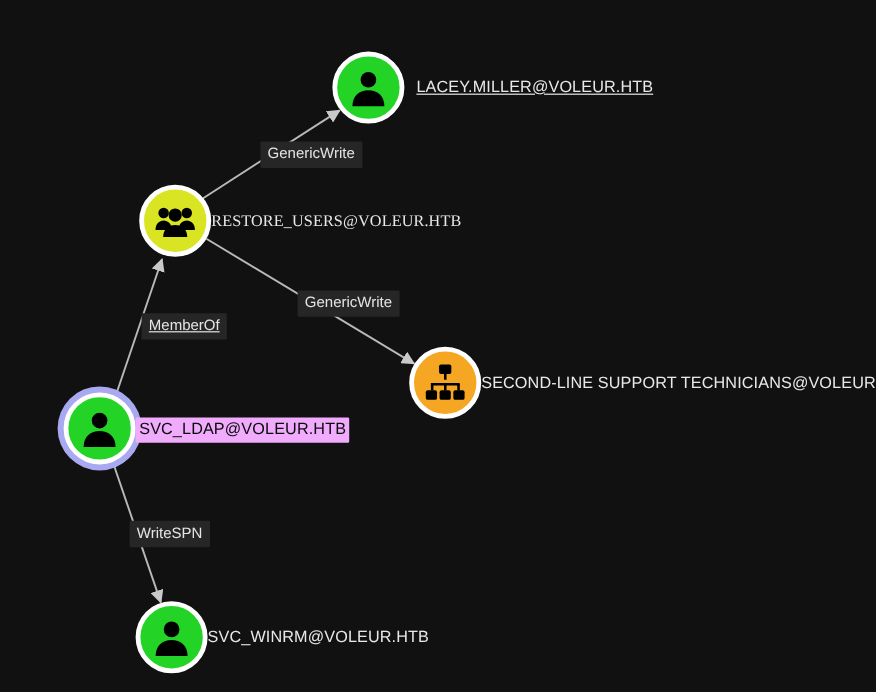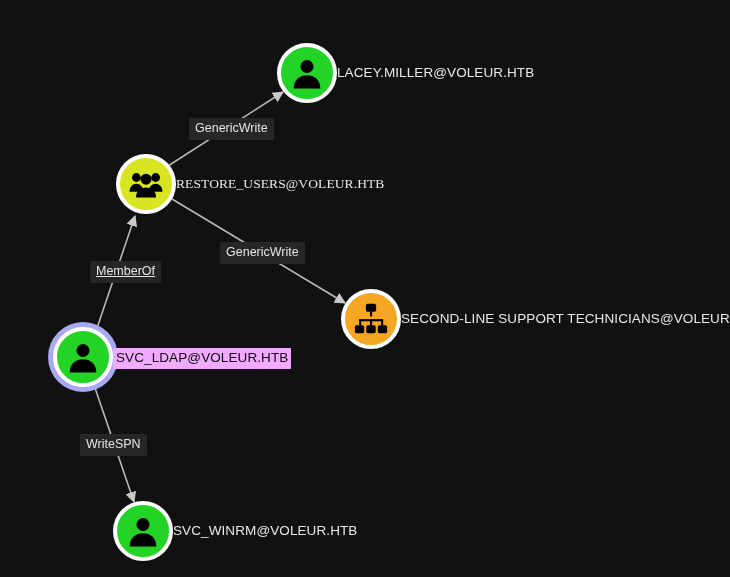--- a/index.html
+++ b/index.html
@@ -78,20 +78,21 @@
     position: absolute;
     font-size: 12.5px;
     line-height: 15px;
     color: #e4e4e4;
     background: #262626;
     padding: 3px 6px 4px 6px;
     white-space: nowrap;
     border-radius: 1px;
     user-select: none;
     cursor: pointer;
+    margin-left: 28px;
   }
 </style>
 </head>
 <body>
 
 <div id="graph-canvas">
 
   <svg id="edge-layer" viewBox="0 0 730 577" xmlns="http://www.w3.org/2000/svg">
     <defs>
       <marker id="arrow" viewBox="0 0 10 10" refX="9" refY="5" markerWidth="7" markerHeight="7" orient="auto-start-reverse">
@@ -153,21 +154,21 @@
       <div class="node" style="left: 113px; top: 501px; background: rgb(35, 212, 38); border-color: rgb(255, 255, 255);">
         <span class="glyph">
           <svg viewBox="0 0 24 24">
             <circle cx="12" cy="7.4" r="4.6" fill="#000"></circle>
             <path d="M2.6 23 C2.6 16.8 6.8 13.6 12 13.6 C17.2 13.6 21.4 16.8 21.4 23 Z" fill="#000"></path>
           </svg>
         </span>
       </div>
     </div>
   <div id="node-labels-group">
-      <div class="node-label" style="left: 337px; top: 65px;">LACEY.MILLER@VOLEUR.HTB</div>
+      <div class="node-label" style="left: 347px; top: 65px; text-decoration: underline;">LACEY.MILLER@VOLEUR.HTB</div>
       <div class="node-label" style="left: 176px; top: 176px; font-family: Liberation Serif, serif;">RESTORE_USERS@VOLEUR.HTB</div>
       <div class="node-label" style="left: 401px; top: 311px;">SECOND-LINE SUPPORT TECHNICIANS@VOLEUR.HTB</div>
       <div class="node-label highlighted" style="left: 113px; top: 348px;">SVC_LDAP@VOLEUR.HTB</div>
       <div class="node-label" style="left: 173px; top: 523px;">SVC_WINRM@VOLEUR.HTB</div>
     </div>
   <div id="edge-labels-group">
       <div class="edge-label" style="left: 189px; top: 118px;">GenericWrite</div>
       <div class="edge-label" style="left: 220px; top: 242px;">GenericWrite</div>
       <div class="edge-label" style="left: 90px; top: 261px; text-decoration: underline;">MemberOf</div>
       <div class="edge-label" style="left: 80px; top: 434px; text-align: center;">WriteSPN</div>

